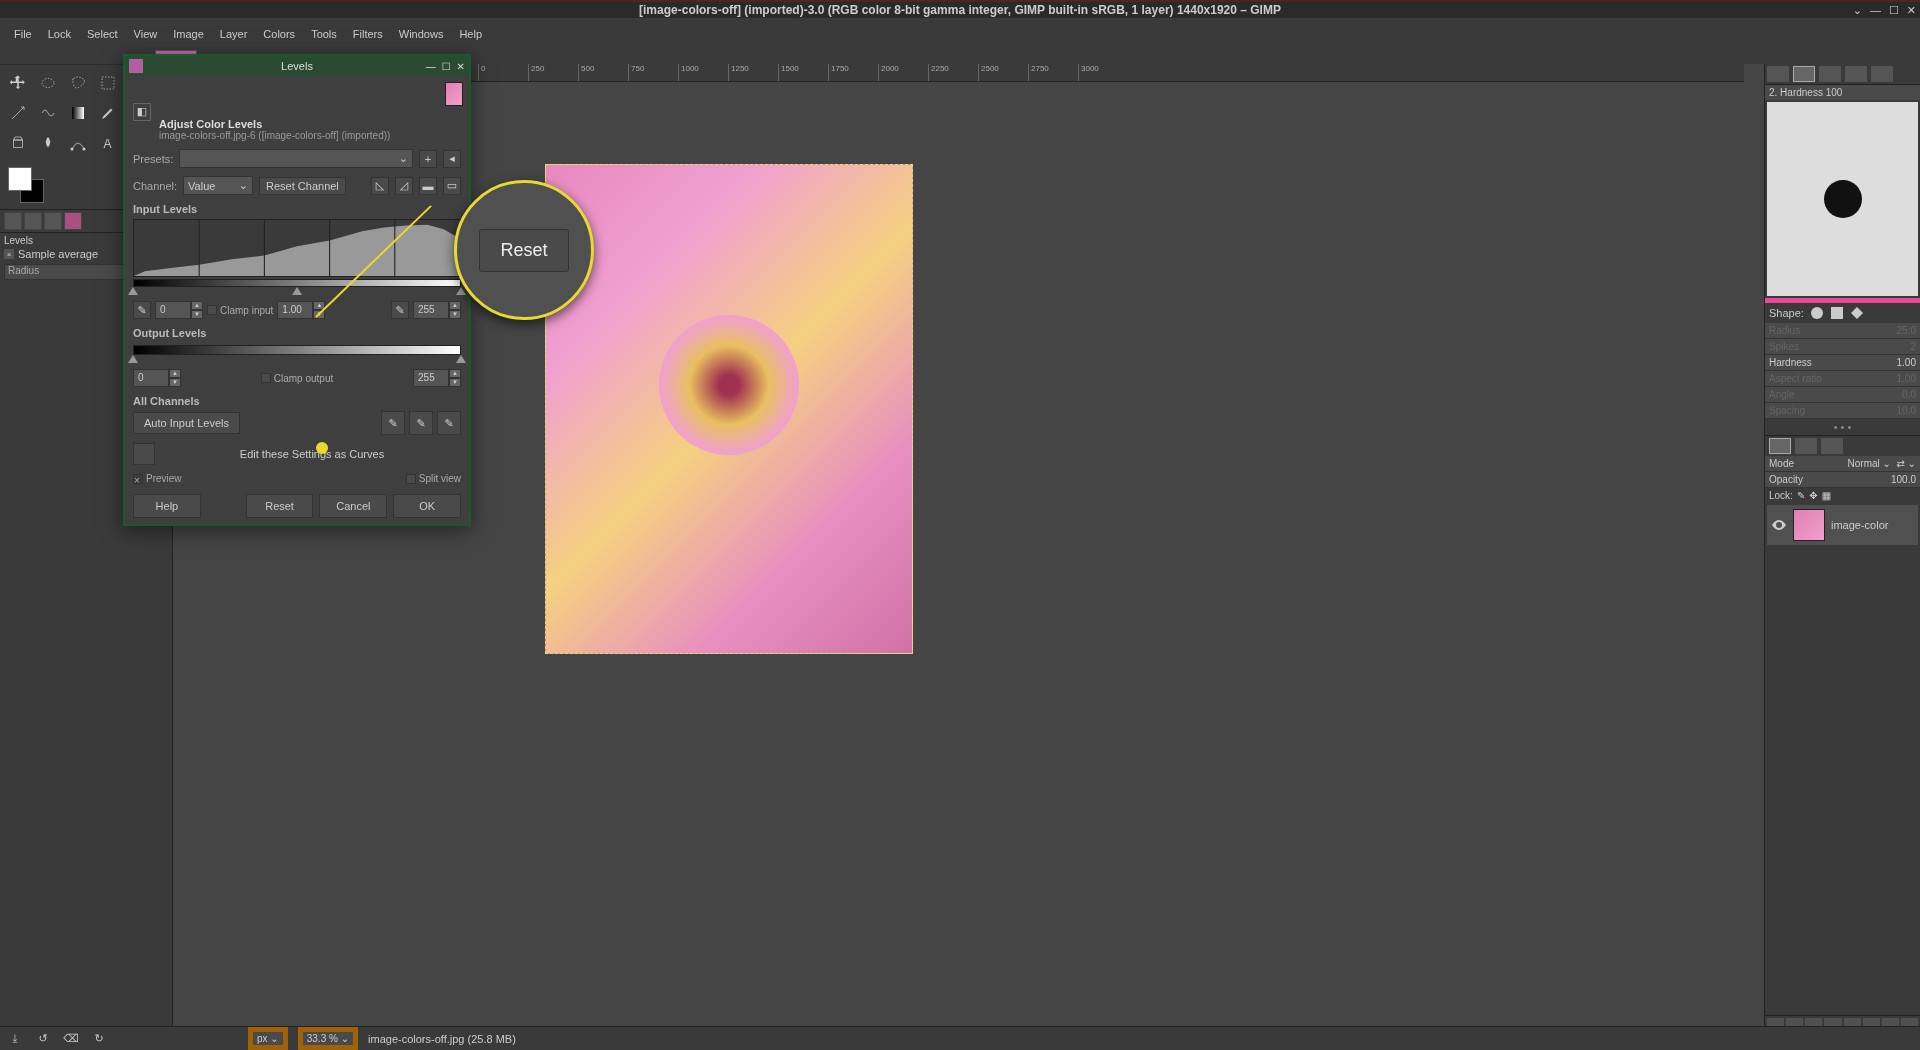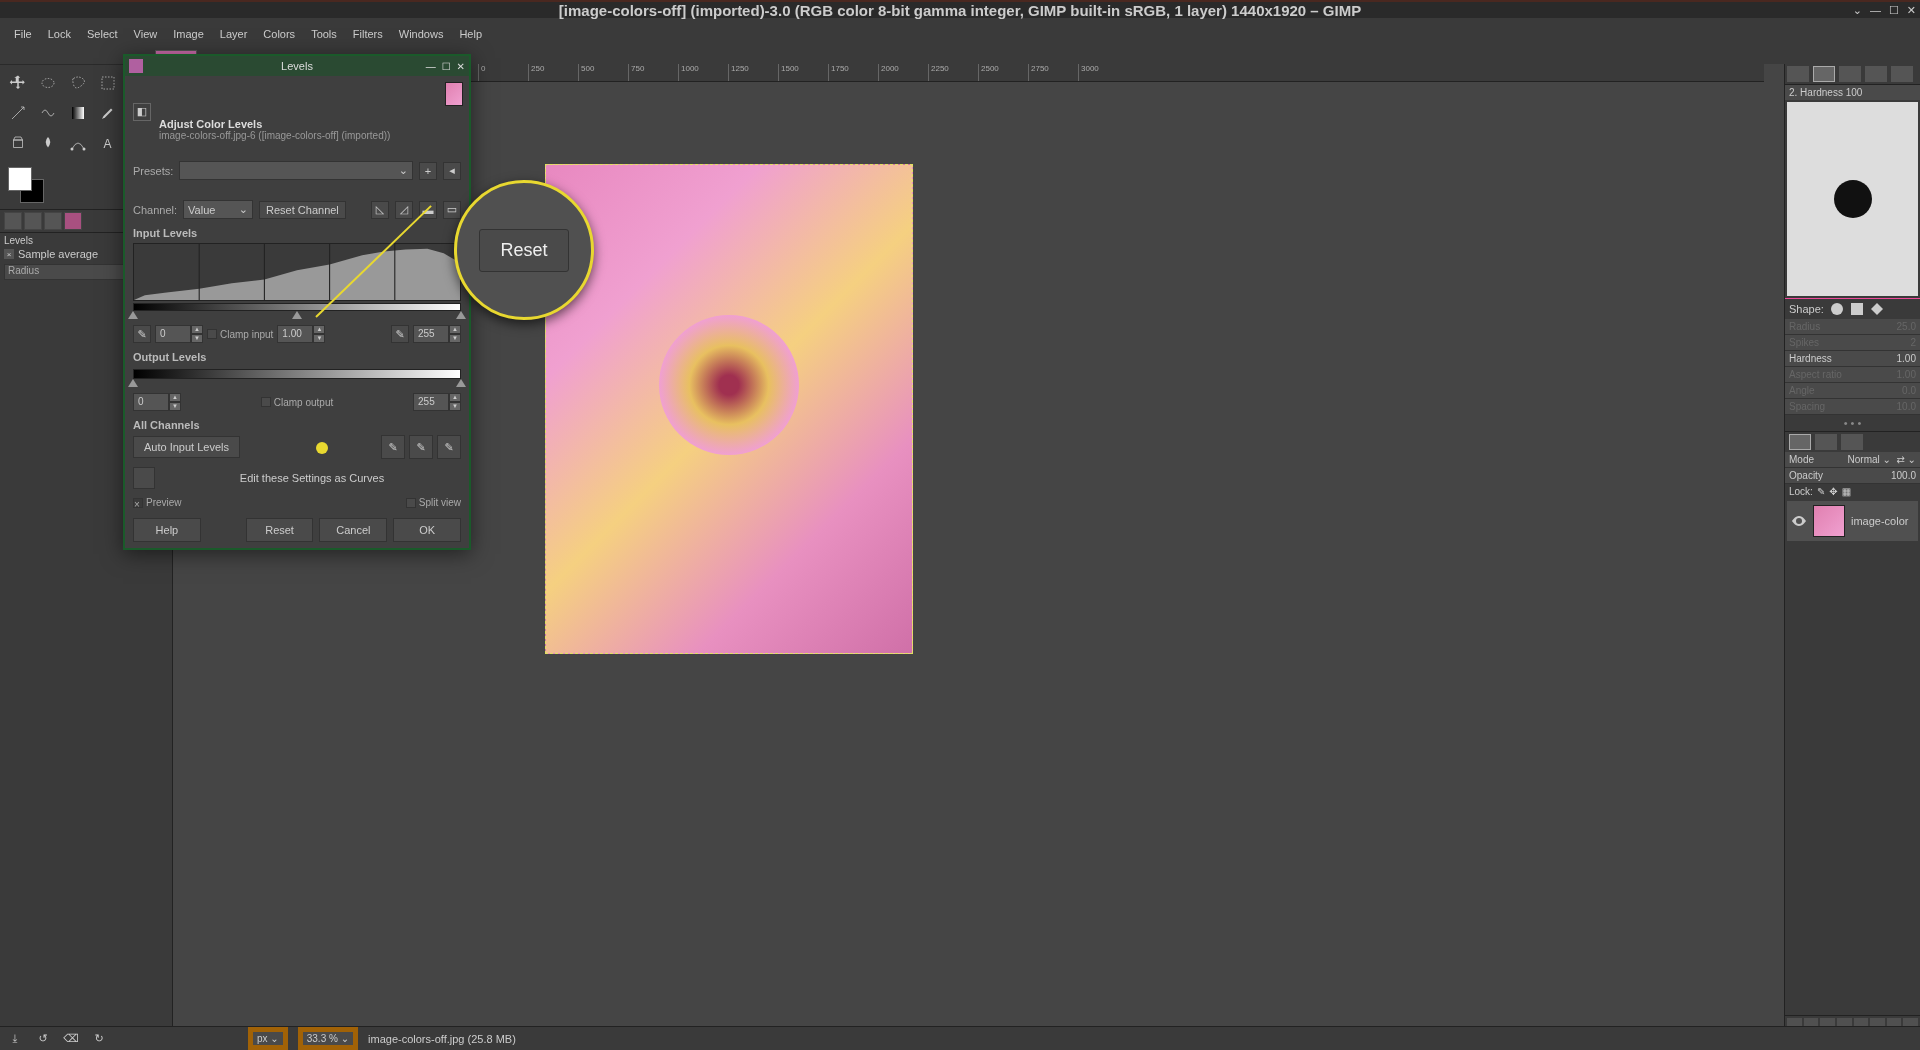--- a/index.html
+++ b/index.html
@@ -16,21 +16,21 @@
 }
 .titlebar {
   height: 18px;
   background: #2a2a2a;
   border-top: 2px solid #4a2820;
   display: flex;
   align-items: center;
   justify-content: center;
   position: relative;
 }
-.titlebar-text { color: #ccc; font-size: 15px; font-weight: bold; }
+.titlebar-text { color: #ccc; font-size: 12px; font-weight: bold; }
 .titlebar-controls { position: absolute; right: 4px; display: flex; gap: 8px; }
 .titlebar-controls span { cursor: pointer; font-size: 11px; }
 .menubar {
   height: 22px;
   background: #3a3a3a;
   display: flex;
   align-items: center;
   padding: 16px 6px;
 }
 .menubar span { padding: 3px 8px; cursor: pointer; }
@@ -53,28 +53,28 @@
 .sample-x { width: 10px; height: 10px; background: #555; font-size: 8px; display:flex; align-items:center; justify-content:center; }
 .mini-input { flex: 1; background: #4a4a4a; border: 1px solid #333; height: 16px; padding: 0 3px; font-size: 10px; color: #aaa; }
 
 .canvas-area { flex: 1; position: relative; background: #454545; overflow: hidden; }
 .ruler-h { position: absolute; top: 0; left: 18px; right: 20px; height: 18px; background: #3a3a3a; border-bottom: 1px solid #222; font-size: 8px; color: #aaa; display:flex; }
 .ruler-h-tick { width: 50px; border-left: 1px solid #666; padding-left: 2px; height: 100%; display:flex; align-items:flex-start; }
 .ruler-v { position: absolute; top: 18px; left: 0; bottom: 0; width: 18px; background: #3a3a3a; border-right: 1px solid #222; }
 .canvas { position: absolute; top: 100px; left: 390px; width: 368px; height: 490px; border: 1px dashed #e0e060; background: linear-gradient(135deg, #e888c0 0%, #f0a0d0 25%, #f5d080 50%, #e890c0 75%, #d070a8 100%); }
 .flower-center { position: absolute; top: 45%; left: 50%; transform: translate(-50%,-50%); width: 140px; height: 140px; border-radius: 50%; background: radial-gradient(circle, #a03050 10%, #e8c060 40%, #f0a0d0 70%); }
 
-.right-panel { width: 136px; background: #3a3a3a; border-left: 1px solid #222; display:flex; flex-direction:column; }
+.right-panel { width: 156px; background: #3a3a3a; border-left: 1px solid #222; display:flex; flex-direction:column; }
 .rp-tabs { display: flex; gap: 4px; padding: 2px; border-bottom: 1px solid #222; }
 .rp-tab { width: 22px; height: 16px; background: #555; }
 .rp-tab.active { background: #666; border: 1px solid #aaa; }
 .brush-bar { padding: 2px 4px; background: #4a4a4a; font-size: 10px; color: #ccc; }
 .brush-preview { height: 194px; background: #ddd; display: flex; align-items: center; justify-content: center; margin: 2px; }
 .brush-dot { width: 38px; height: 38px; background: #111; border-radius: 50%; }
-.shape-row { display: flex; align-items: center; gap: 6px; padding: 3px 4px; border-top: 1px solid #ec4899; }
+.shape-row { display: flex; align-items: center; gap: 6px; padding: 3px 4px; border-top: 5px solid #ec4899; }
 .shape-ico { width: 14px; height: 14px; }
 .opt-row { display: flex; justify-content: space-between; padding: 2px 4px; font-size: 10px; background: #4a4a4a; border-bottom: 1px solid #333; }
 .opt-row.disabled { color: #666; }
 .dotdot { text-align: center; color: #888; padding: 2px 0; }
 .mode-tabs { display: flex; gap: 4px; padding: 2px 4px; border-top: 1px solid #222; }
 .mode-row, .mode-opacity { display:flex; align-items:center; justify-content:space-between; padding: 2px 4px; font-size:10px; background:#4a4a4a; border-bottom:1px solid #333; }
 .lock-row { display:flex; align-items:center; gap:4px; padding:2px 4px; font-size:10px; }
 .layer-row { display:flex; align-items:center; gap:6px; padding:4px; background:#505050; margin:2px; }
 .layer-eye { width:16px; height:16px; }
 .layer-thumb { width:32px; height:32px; background: linear-gradient(135deg,#e080b0,#f0a0d0); border:1px solid #222; }
@@ -99,21 +99,21 @@
   height: 20px; background: #2a4a32; display:flex; align-items:center; justify-content:center;
   color: #ddd; font-size: 11px; position: relative;
 }
 .dialog-title-icon { position:absolute; left:4px; width:14px; height:14px; background:#b060a0; }
 .dialog-title-btns { position:absolute; right:4px; display:flex; gap:6px; font-size: 10px; }
 .dialog-body { padding: 6px 8px; }
 .dialog-header { display:flex; align-items:center; gap:8px; }
 .dialog-header-icon { width:18px; height:18px; border:1px solid #666; display:flex; align-items:center; justify-content:center; }
 .dialog-header-text .t1 { font-weight:bold; color:#ddd;margin-top:36px; }
 .dialog-header-text .t2 { font-size:10px; color:#999; }
-.preset-row, .channel-row { display:flex; align-items:center; gap:6px; margin-top:20px; }
+.preset-row, .channel-row { display:flex; align-items:center; gap:6px; margin-top:8px; }
 .preset-label, .channel-label { color:#aaa; }
 .preset-combo, .channel-combo { flex:1; background:#555; border:1px solid #333; padding:2px 4px; display:flex; justify-content:space-between; align-items:center; }
 .sm-btn { width:18px; height:18px; border:1px solid #333; background:#4a4a4a; display:flex; align-items:center; justify-content:center; cursor:pointer; }
 .section-label { margin-top:8px; font-weight:bold; color:#bbb; }
 .histogram { margin-top:4px; height:58px; background:#3a3a3a; border:1px solid #222; position:relative; overflow:hidden; }
 .histogram svg { width:100%; height:100%; }
 .gradient-bar { height:8px; background: linear-gradient(to right, #000, #fff); border:1px solid #222; margin-top:2px; }
 .markers { height:10px; position:relative; }
 .marker { position:absolute; width:0; height:0; border-left:5px solid transparent; border-right:5px solid transparent; border-bottom:8px solid #999; top:0; }
 .input-row { display:flex; align-items:center; gap:4px; margin-top:4px; }

